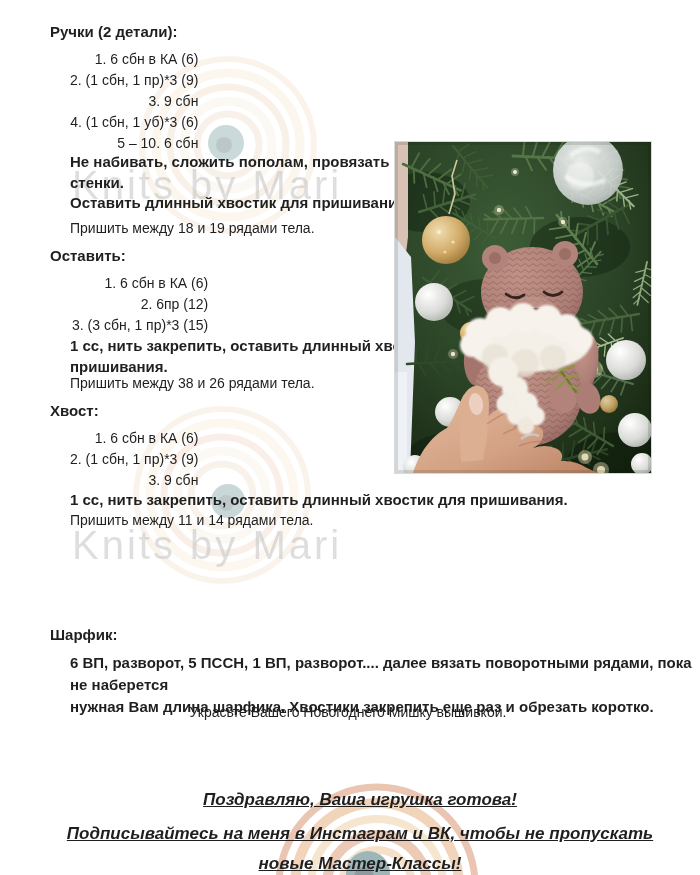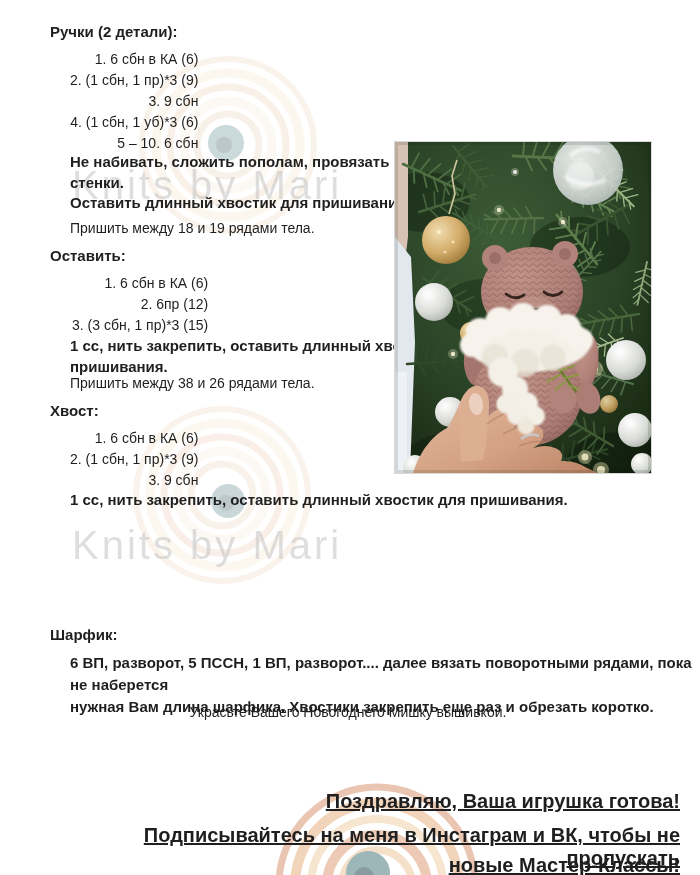--- a/index.html
+++ b/index.html
@@ -4,22 +4,22 @@
 <style>
   html,body{margin:0;padding:0;background:#ffffff;}
   .page{position:relative;width:700px;height:875px;background:#ffffff;overflow:hidden;
         font-family:"Liberation Sans",sans-serif;color:#1f1f1f;}
   .txt{position:absolute;z-index:2;}
   .sec-title{font-size:15px;font-weight:bold;}
   .list{font-size:14px;line-height:21px;white-space:pre-line;text-align:right;}
   .para{font-size:15px;line-height:20.5px;white-space:pre-line;font-weight:bold;}
   .oneline{font-size:14px;}
   .center-line{left:28px;width:640px;text-align:center;font-size:14px;}
-  .footer-line{left:40px;width:640px;text-align:right;font-size:20px;font-weight:bold;
-               text-decoration:underline;}
+  .footer-line{left:40px;width:640px;text-align:center;font-size:17px;font-weight:bold;
+               font-style:italic;text-decoration:underline;}
   .wm{position:absolute;z-index:1;font-size:40px;letter-spacing:3px;color:#c4c4c4;
       opacity:.55;white-space:nowrap;}
   .ring{position:absolute;z-index:0;}
   .photo{position:absolute;left:394px;top:141px;width:256px;height:331px;z-index:3;
          border:1px solid #d9d9d9;}
   .photo svg{display:block;}
 </style>
 </head>
 <body>
 
@@ -79,20 +79,21 @@
 <span>3. (3 сбн, 1 пр)*3 (15)</span></div>
   <div class="txt para" style="left:70px;top:336px">1 сс, нить закрепить, оставить длинный хвостик для
 пришивания.</div>
   <div class="txt oneline" style="left:70px;top:375px">Пришить между 38 и 26 рядами тела.</div>
 
   <div class="txt sec-title" style="left:50px;top:402px">Хвост:</div>
   <div class="txt list" style="left:70px;top:428px"><span>1. 6 сбн в КА (6)</span>
 <span>2. (1 сбн, 1 пр)*3 (9)</span>
 <span>3. 9 сбн</span></div>
   <div class="txt para" style="left:70px;top:490px">1 сс, нить закрепить, оставить длинный хвостик для пришивания.</div>
+  <div class="txt oneline" style="left:70px;top:512px">Пришить между 11 и 14 рядами тела.</div>
 
 
   <div class="txt sec-title" style="left:50px;top:626px">Шарфик:</div>
   <div class="txt para" style="left:70px;top:652px;line-height:22px">6 ВП, разворот, 5 ПССН, 1 ВП, разворот.... далее вязать поворотными рядами, пока не наберется
 нужная Вам длина шарфика. Хвостики закрепить еще раз и обрезать коротко.</div>
   <div class="txt center-line" style="top:704px">Украсьте Вашего Новогоднего Мишку вышивкой.</div>
 
   <div class="txt footer-line" style="top:790px">Поздравляю, Ваша игрушка готова!</div>
   <div class="txt footer-line" style="top:824px">Подписывайтесь на меня в Инстаграм и ВК, чтобы не пропускать</div>
   <div class="txt footer-line" style="top:854px">новые Мастер-Классы!</div>

